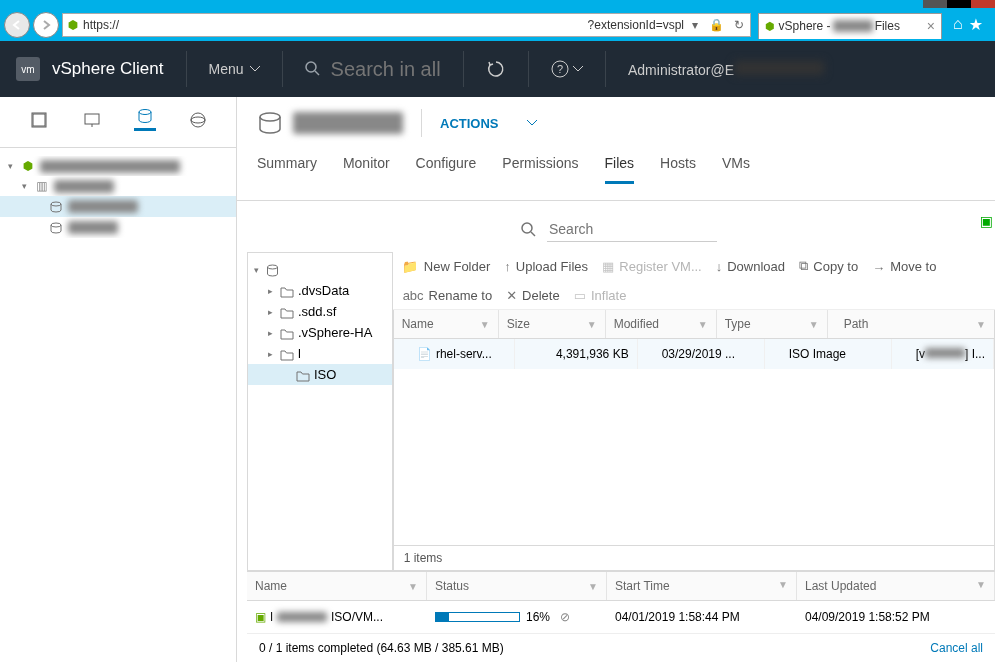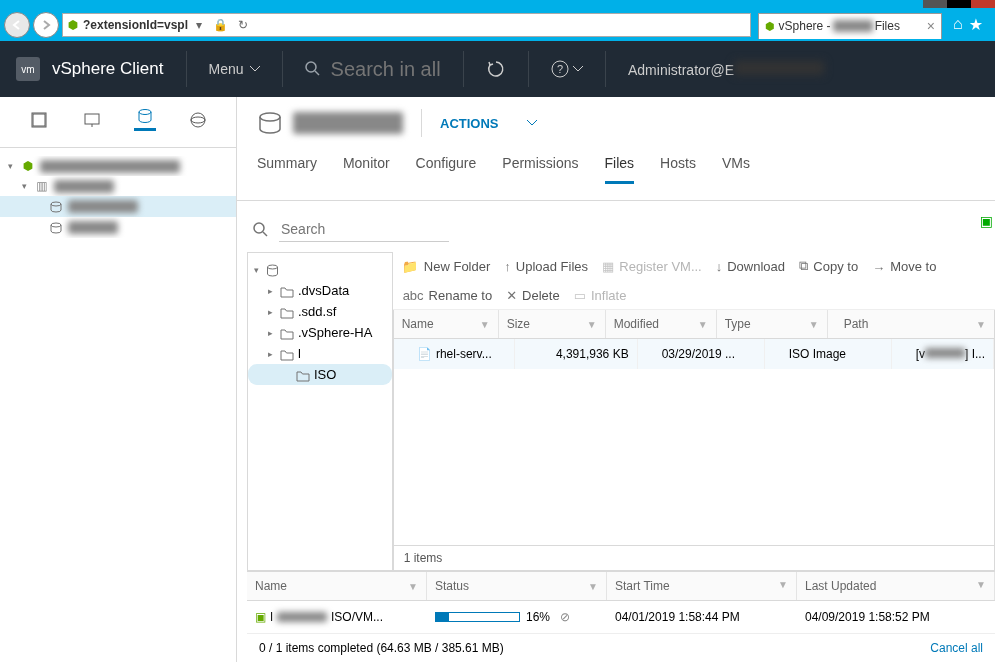--- a/index.html
+++ b/index.html
@@ -13,21 +13,21 @@
     .win-max { background: #000; }
     .win-close { background: #c0392b; }
     
     
     .ie-bar { height: 33px; background: #00b0e8; display: flex; align-items: center; padding: 0 4px; gap: 3px; }
     .nav-btn { width: 26px; height: 26px; border-radius: 50%; border: 1px solid #888; background: #fff; display: flex; align-items: center; justify-content: center; font-size: 14px; color: #333; }
     .nav-back { background: #e8e8e8; }
     .addr-box { flex: 1; display: flex; align-items: center; height: 24px; background: #fff; border: 1px solid #aaa; }
     .addr-icon { width: 20px; text-align: center; color: #6a0; font-size: 12px; }
     .addr-text { font-size: 12px; color: #333; flex: 1; overflow: hidden; white-space: nowrap; }
-    .addr-ext { font-size: 12px; color: #333; font-weight: bold; }
+    .addr-ext { font-size: 12px; color: #333; }
     .addr-ctrl { width: 22px; text-align: center; color: #666; font-size: 12px; }
     .ie-tabs { display: flex; height: 28px; align-items: flex-end; gap: 2px; padding-left: 4px; }
     .ie-tab { background: #fff; height: 26px; width: 184px; display: flex; align-items: center; padding: 0 6px; border: 1px solid #999; border-bottom: none; font-size: 12px; color: #333; }
     .ie-tab .ticon { margin-right: 4px; color: #6a0; font-size: 11px; }
     .ie-tab .tx { color: #888; margin-left: auto; font-size: 14px; }
     .ie-right { display: flex; gap: 6px; margin-left: auto; padding: 0 8px; }
     .ie-right span { color: #fff; font-size: 16px; }
     
     
     .masthead { height: 56px; background: #202a35; display: flex; align-items: center; color: #fff; }
@@ -65,34 +65,34 @@
     .ds-ic { color: #737373; margin-right: 10px; }
     .ds-title { font-size: 20px; color: #333; }
     .vd2 { width: 1px; height: 28px; background: #d9d9d9; margin: 0 18px; }
     .actions { color: #0079b8; font-size: 13px; font-weight: 600; display: flex; align-items: center; gap: 24px; }
     
     .tabs { display: flex; gap: 26px; padding: 6px 20px 16px; border-bottom: 1px solid #d9d9d9; font-size: 14px; }
     .tab { padding-bottom: 10px; color: #565656; cursor: pointer; }
     .tab.active { color: #333; border-bottom: 3px solid #0079b8; }
     
     .files-area { flex: 1; display: flex; flex-direction: column; padding: 12px 0 0 10px; position: relative; }
-    .srch-row { display: flex; align-items: center; padding: 4px 10px 4px 6px; }
+    .srch-row { display: flex; align-items: center; padding: 4px 10px 4px 6px; justify-content: center; }
     .srch-row svg { margin-right: 10px; color: #737373; }
     .srch-inp { border: none; border-bottom: 1px solid #ccc; font-size: 14px; padding: 4px 2px; width: 170px; outline: none; }
     .newwin-ic { position: absolute; right: 2px; top: 12px; color: #0a0; font-size: 14px; }
     
     .files-split { display: flex; flex: 1; margin-top: 6px; min-height: 0; }
     .folder-tree { width: 190px; border: 1px solid #d9d9d9; font-size: 13px; padding: 6px 0; overflow: hidden; }
     .ft-row { display: flex; align-items: center; padding: 3px 6px; white-space: nowrap; }
     .ft-row.sel { background: #daeef7; }
     .ftog { width: 12px; color: #7a7a7a; font-size: 9px; }
     .ftic { margin-right: 4px; color: #737373; font-size: 13px; }
     .fl0 { padding-left: 6px; }
     .fl1 { padding-left: 20px; }
-    .fl2 { padding-left: 36px; border-radius: 9px; }
+    .fl2 { padding-left: 36px; }
     
     .file-panel { flex: 1; display: flex; flex-direction: column; }
     .toolbar { padding: 6px 10px; display: flex; flex-wrap: wrap; gap: 14px; font-size: 13px; color: #555; border-bottom: 1px solid #eee; }
     .tb-item { display: flex; align-items: center; gap: 5px; white-space: nowrap; }
     .tb-item.dis { color: #b5b5b5; }
     .tb-item svg, .tb-item .ico { color: #737373; }
     .tb-item.dis .ico, .tb-item.dis svg { color: #c5c5c5; }
     
     .grid { flex: 1; border: 1px solid #d9d9d9; border-top: none; display: flex; flex-direction: column; }
     .ghead { display: flex; background: #fafafa; border-bottom: 1px solid #d9d9d9; font-size: 12px; color: #666; }
@@ -145,20 +145,21 @@
         <path d="M8 2 L3 6 L8 10" stroke="#fff" stroke-width="2" fill="none"></path>
       </svg>
   </div>
   <div class="nav-btn">
     <svg width="12" height="12">
         <path d="M4 2 L9 6 L4 10" stroke="#aaa" stroke-width="2" fill="none"></path>
       </svg>
   </div>
   <div class="addr-box">
     <span class="addr-icon">⬢</span>
+    <span class="addr-text">https://</span>
     <span class="addr-ext">?extensionId=vspl</span>
     <span class="addr-ctrl">▾</span>
     <span class="addr-ctrl">🔒</span>
     <span class="addr-ctrl">↻</span>
   </div>
   <div class="ie-tabs">
     <div class="ie-tab">
       <span class="ticon">⬢</span>
       <span>vSphere - </span>
       <span class="blur2" style="width:40px;height:12px;margin:0 2px"></span>

